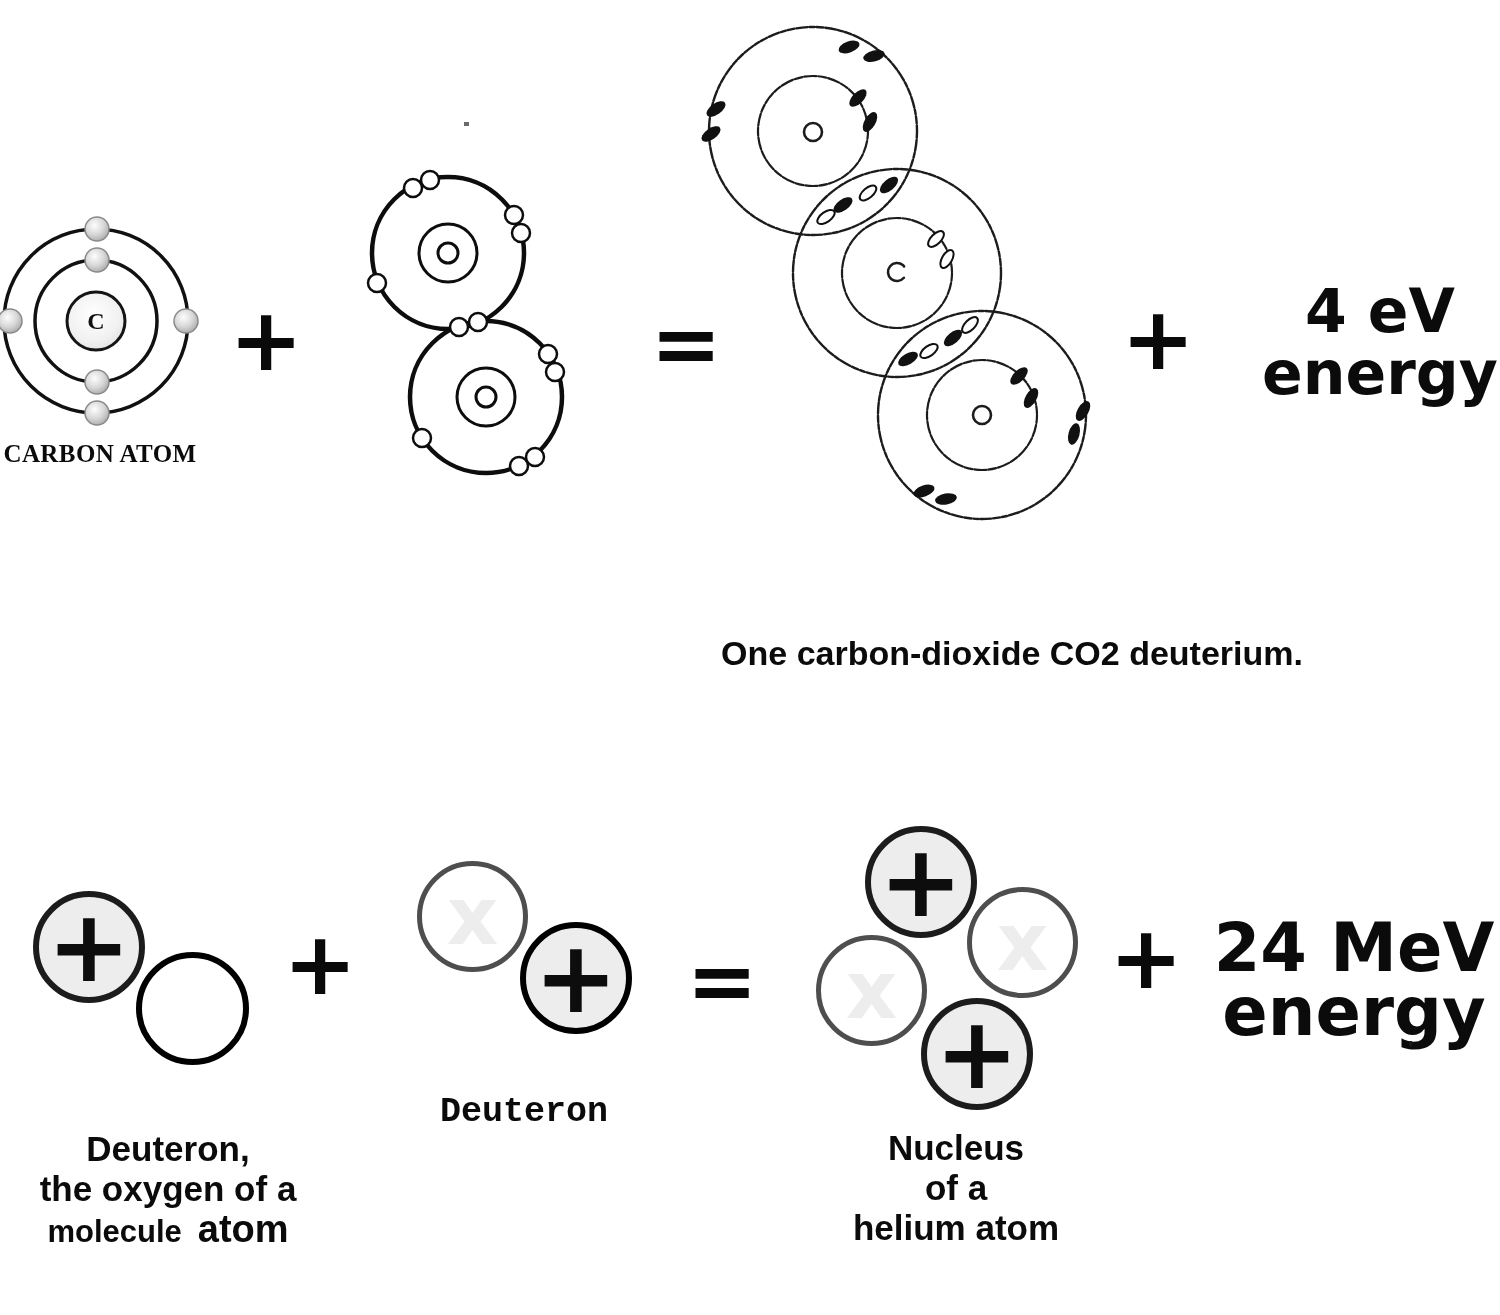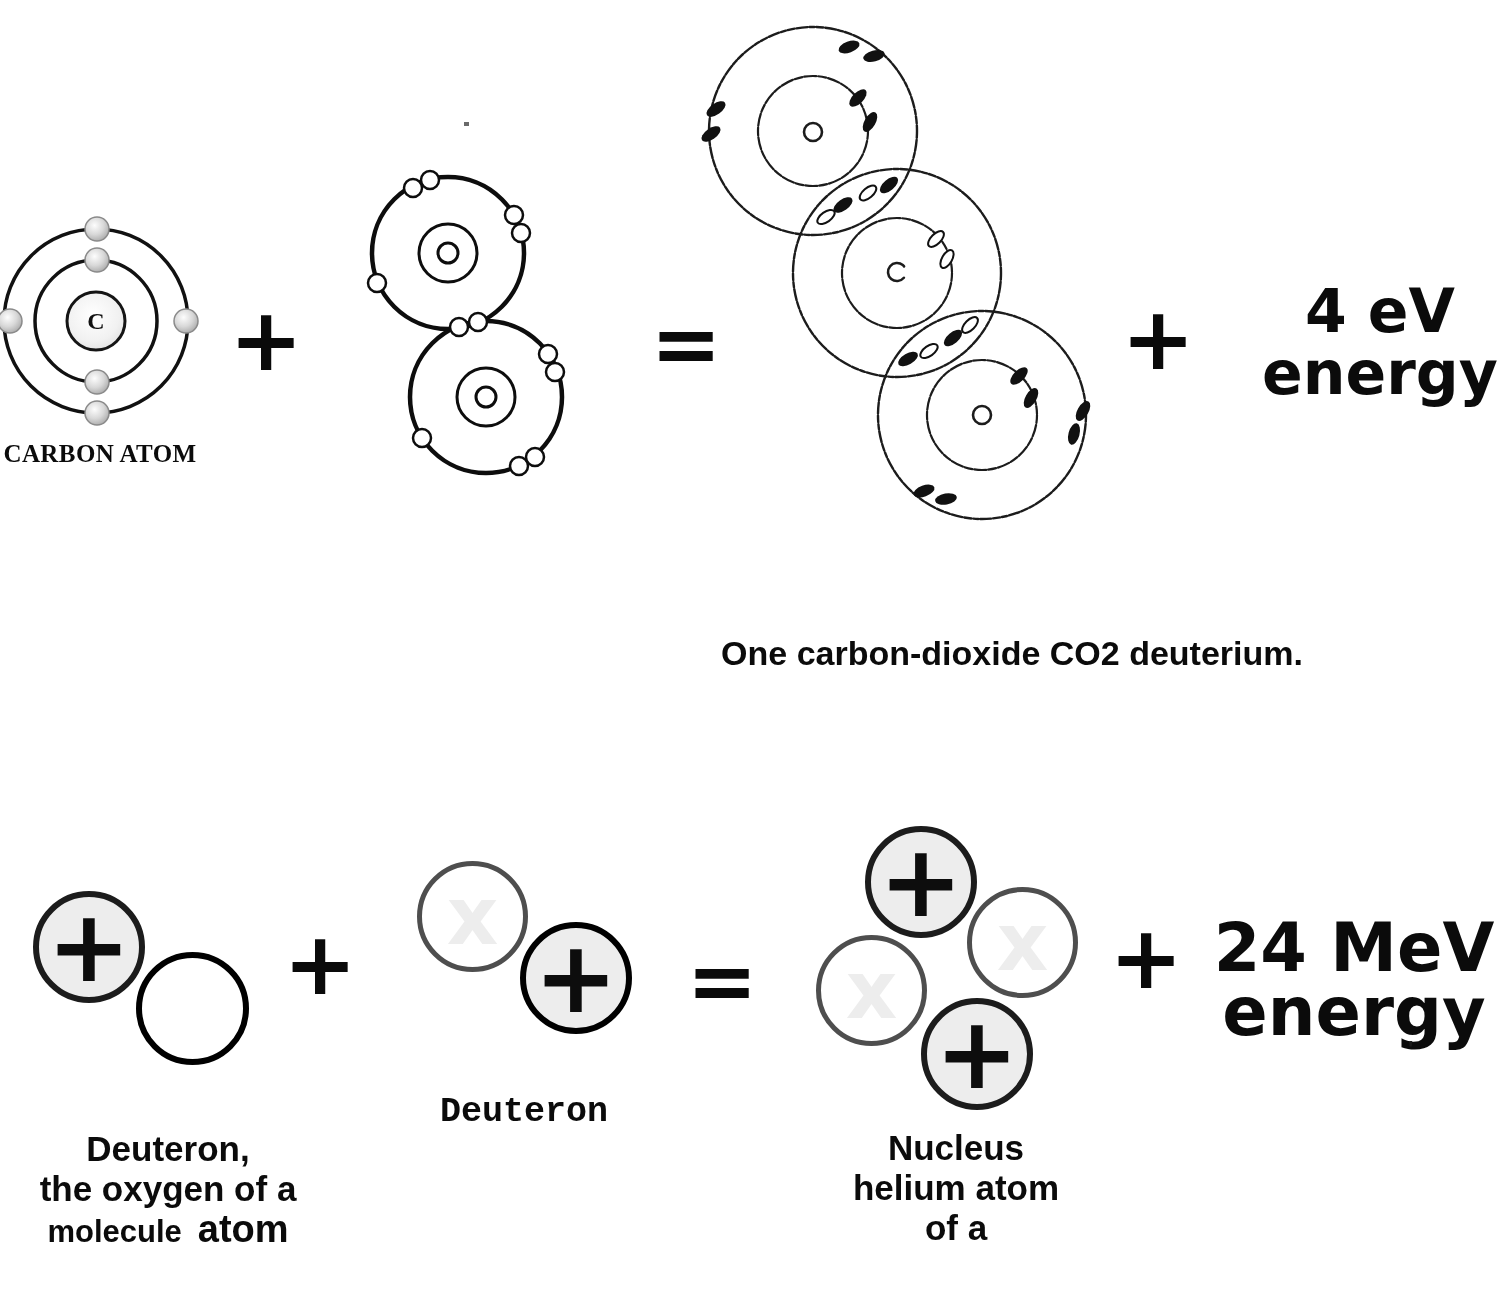--- a/index.html
+++ b/index.html
@@ -202,17 +202,17 @@
     <div>the oxygen of a</div>
     <div>
       <span class="mixed-small">molecule</span><span class="mixed-big">atom</span>
     </div>
   </div>
 
   <div class="ctr lbl lbl-bottom" style="left:524px;top:1112px;font-family:Liberation Mono, monospace;">Deuteron</div>
 
   <div class="ctr lbl lbl-bottom" style="left:956px;top:1188px;">
     <div>Nucleus</div>
+    <div>of a</div>
     <div>helium atom</div>
-    <div>of a</div>
   </div>
 
 </div>
 
 </body></html>

